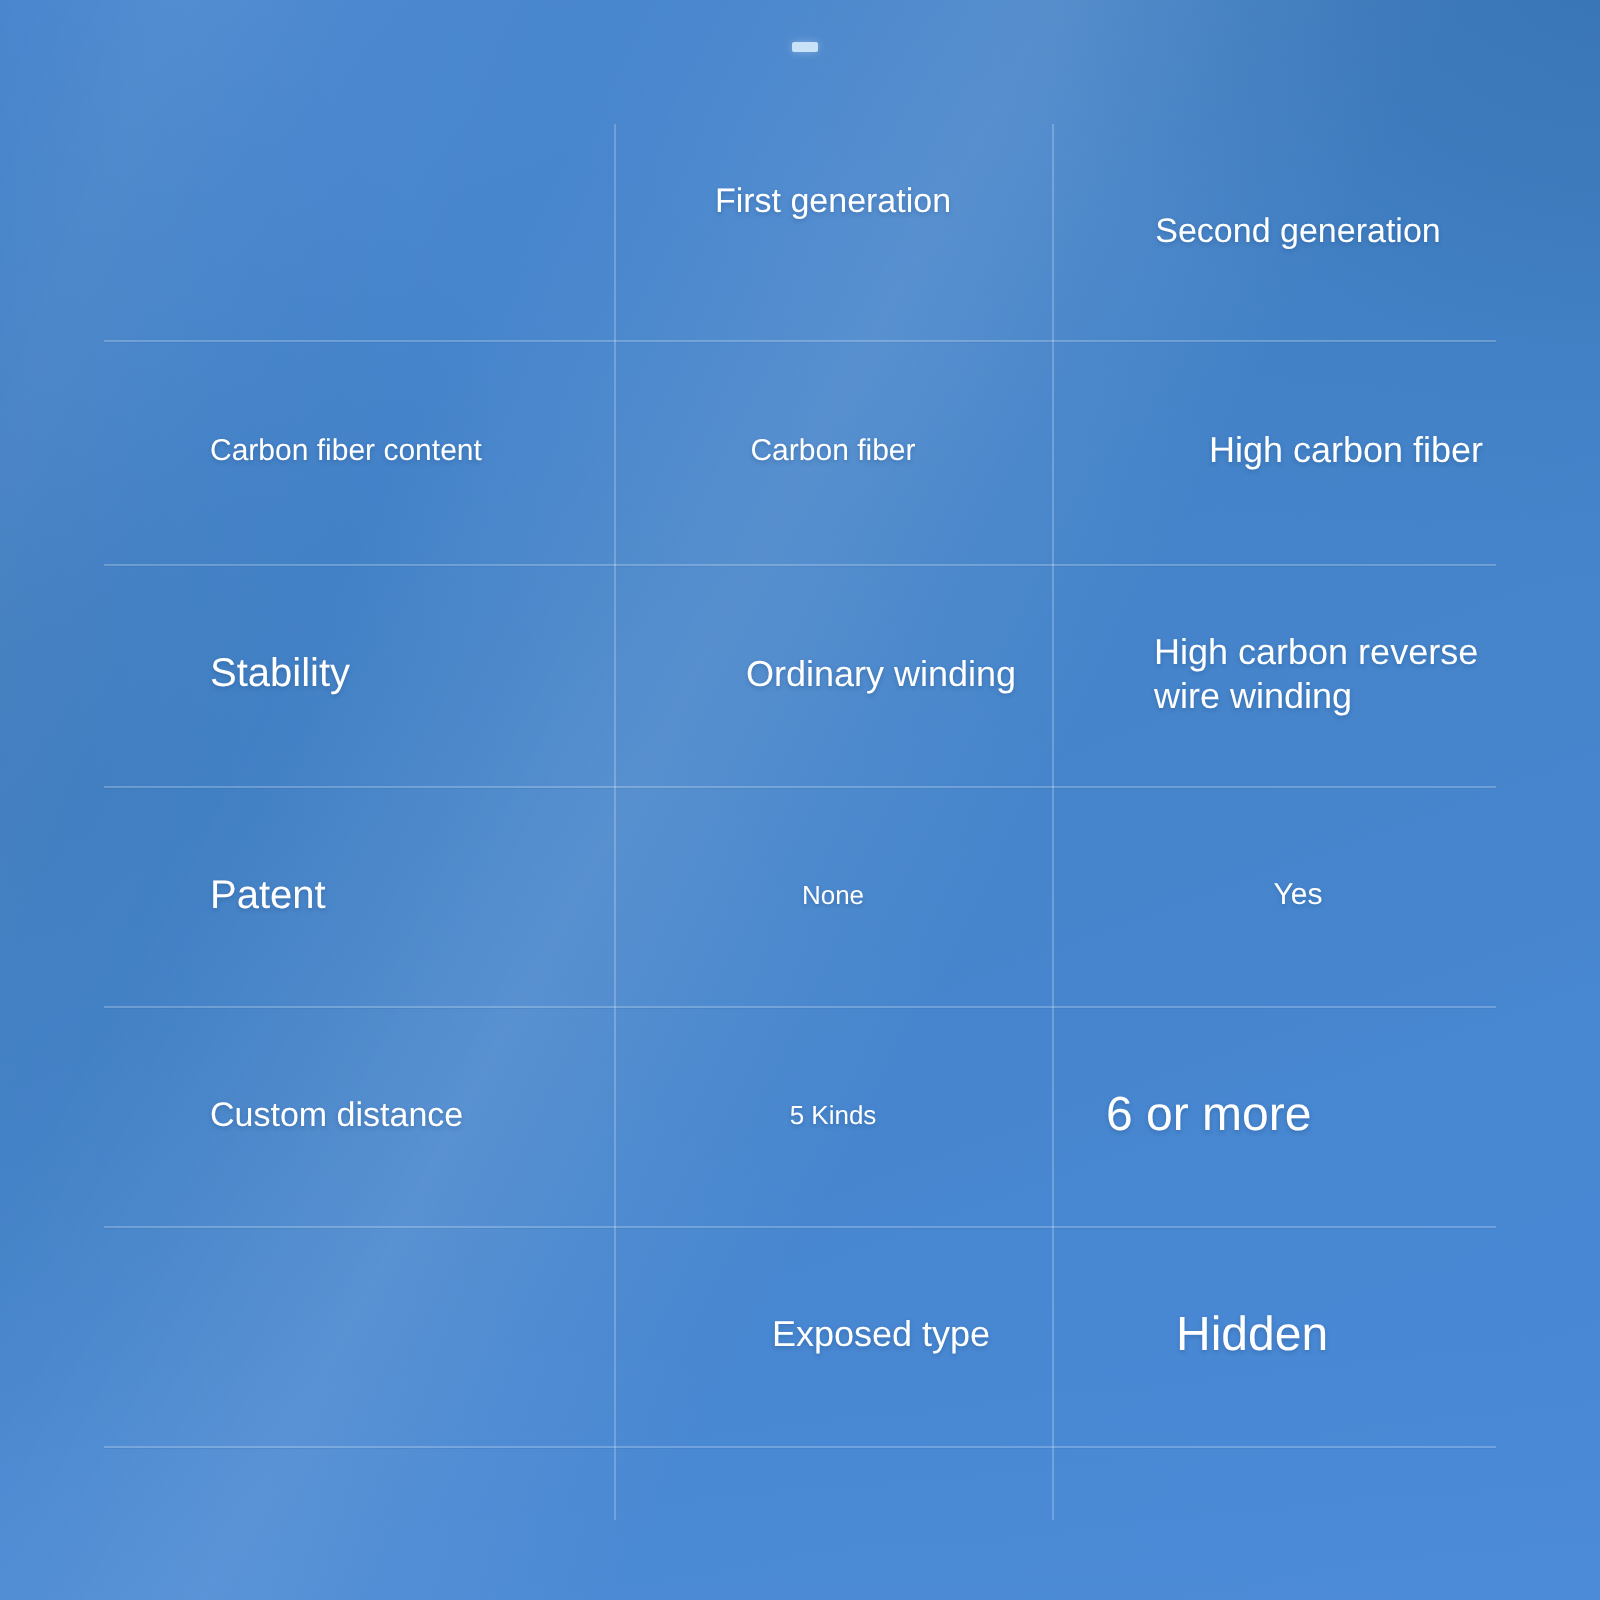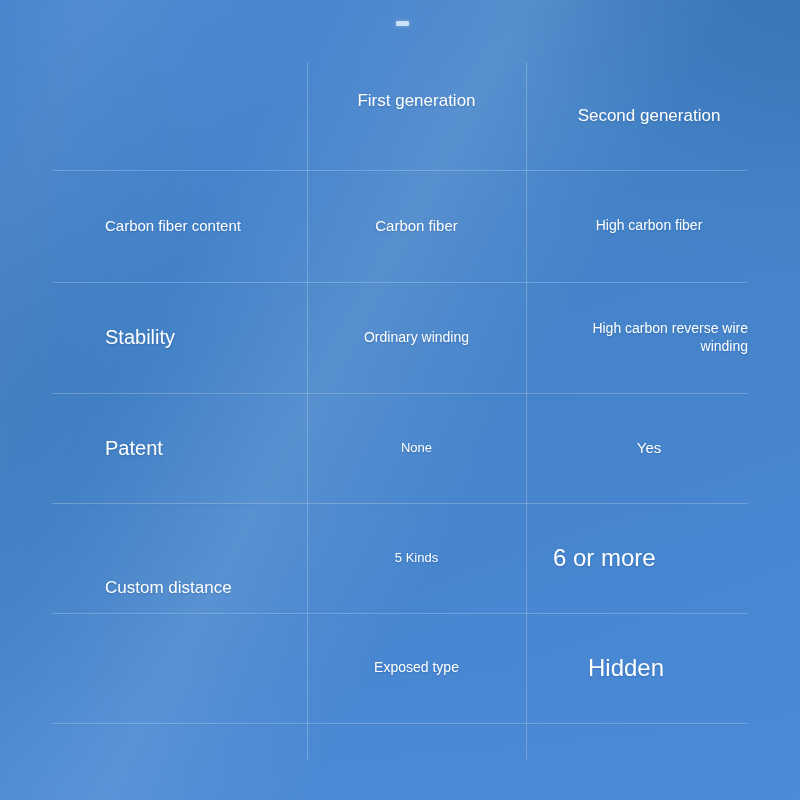--- a/index.html
+++ b/index.html
@@ -167,27 +167,27 @@
     left: 526px;
     width: 222px;
     justify-content: center;
     text-align: center;
     padding-left: 24px;
   }
 
   
   .col-second.align-left {
     justify-content: flex-start;
-    text-align: right;
+    text-align: left;
     padding-left: 27px;
   }
 
   
   .fs-sm   { font-size: 13px; }
-  .fs-md   { font-size: 14px; }
+  .fs-md   { font-size: 18px; margin-left: 24px; }
   .fs-base { font-size: 15px; }
   .fs-lg   { font-size: 17px; }
   .fs-xl   { font-size: 20px; }
   .fs-xxl  { font-size: 24px; }
 </style>
 </head>
 <body>
 
 <div id="comparison-root">
 
@@ -229,21 +229,21 @@
     <div class="cell col-first fs-md" style="top:282px; height:111px;">Ordinary winding</div>
 
     <div class="cell col-second align-left fs-md" style="top:282px; height:111px;">High carbon reverse wire winding</div>
 
     <div class="cell col-label fs-xl" style="top:393px; height:110px;">Patent</div>
 
     <div class="cell col-first fs-sm" style="top:393px; height:110px;">None</div>
 
     <div class="cell col-second fs-base" style="top:393px; height:110px;">Yes</div>
 
-    <div class="cell col-label fs-lg" style="top:503px; height:110px;margin-top:30px;">Custom distance</div>
+    <div class="cell col-label fs-lg" style="top:503px; height:110px;">Custom distance</div>
 
     <div class="cell col-first fs-sm" style="top:503px; height:110px;">5 Kinds</div>
 
     <div class="cell col-second align-left fs-xxl" style="top:503px; height:110px;">6 or more</div>
 
 
     <div class="cell col-first fs-md" style="top:613px; height:110px;">Exposed type</div>
 
     <div class="cell col-second align-left fs-xxl" style="top:613px; height:110px; padding-left:62px;">Hidden</div>
 

